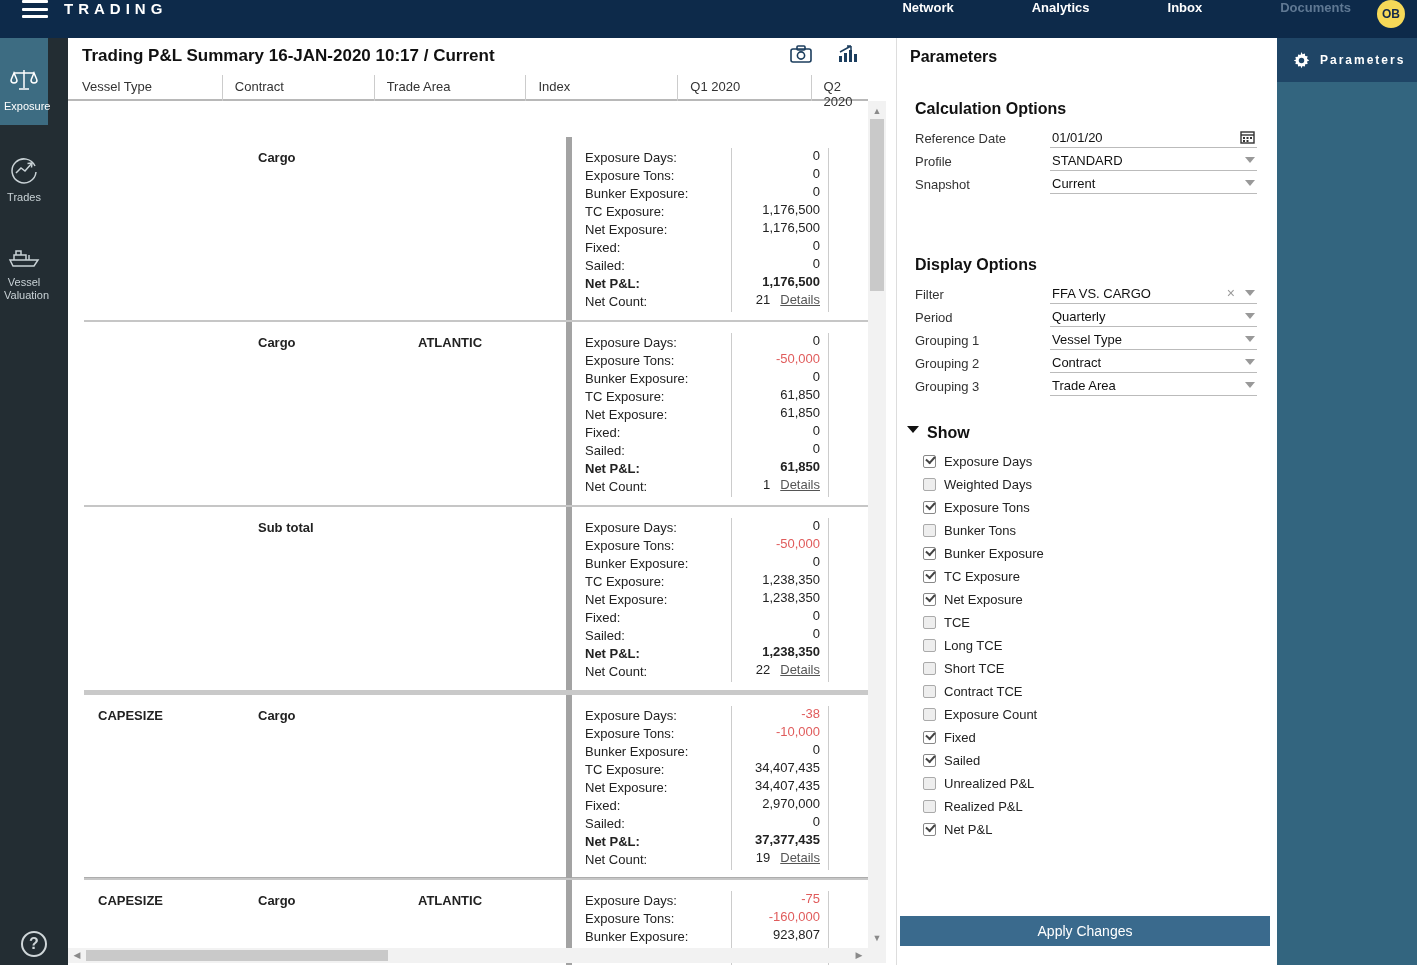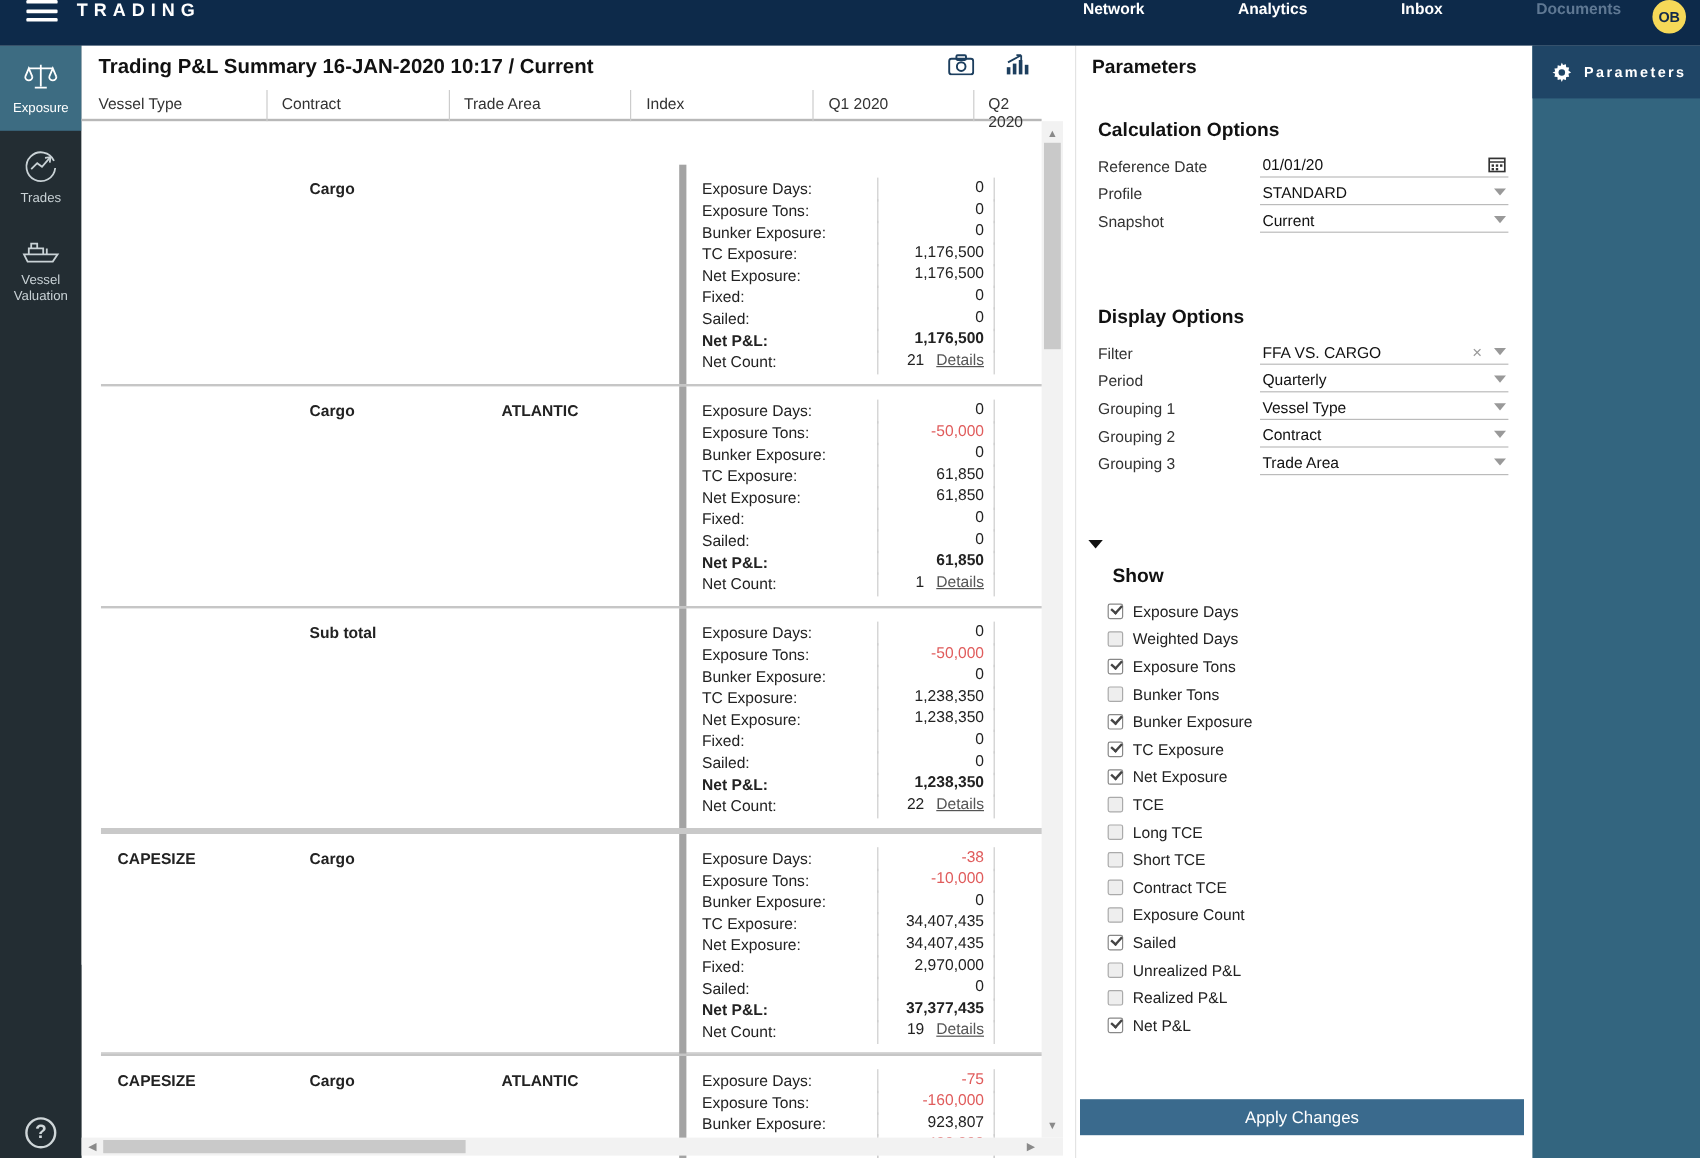--- a/index.html
+++ b/index.html
@@ -15,21 +15,21 @@
   .brand { color:#fff; font-weight:bold; font-size:15px; letter-spacing:5px; margin-left:16px; }
   .nav-items { margin-left:auto; display:flex; align-items:center; gap:78px; margin-right:26px; }
   .nav-item { color:#ffffff; font-weight:bold; font-size:13px; cursor:pointer; }
   .nav-item.muted { color:#5f7893; }
   .avatar { width:28px; height:28px; border-radius:50%; background:#f6d958; color:#13294a;
     font-weight:bold; font-size:12px; display:flex; align-items:center; justify-content:center;
     margin-right:12px; cursor:pointer; }
 
   
   .sidebar { position:absolute; left:0; top:38px; width:68px; height:927px; background:#232d33; }
-  .side-item { width:68px; padding:12px 4px 12px 4px; text-align:center; color:#c9d2d6;
+  .side-item { width:48px; padding:28px 4px 12px 4px; text-align:center; color:#c9d2d6;
     cursor:pointer; }
   .side-item.active { background:#3d6c82; color:#fff; }
   .side-item .icn { display:block; margin:2px auto 6px auto; }
   .side-label { font-size:11px; line-height:13px; display:block; }
   .help-wrap { position:absolute; left:0; bottom:8px; width:68px; text-align:center; }
   .help-circle { width:26px; height:26px; border:2px solid #cfd6d9; border-radius:50%;
     color:#cfd6d9; font-size:16px; font-weight:bold; display:inline-flex; align-items:center;
     justify-content:center; cursor:pointer; }
 
   
@@ -91,21 +91,21 @@
     padding:3px 2px 2px 2px; position:relative; cursor:pointer; }
   .fvalue .caret { position:absolute; right:2px; top:7px; width:0; height:0;
     border-left:5px solid transparent; border-right:5px solid transparent; border-top:6px solid #999; }
   .fvalue .clear-x { position:absolute; right:22px; top:2px; color:#999; font-size:14px; cursor:pointer; }
   .fvalue .cal { position:absolute; right:2px; top:3px; }
   .fields-gap { height:9px; }
 
   .show-h { display:flex; align-items:center; margin:26px 0 8px 10px; cursor:pointer; }
   .show-caret { width:0; height:0; border-left:6px solid transparent; border-right:6px solid transparent;
     border-top:7px solid #111; margin-right:8px; margin-top:-8px; }
-  .show-title { font-size:16px; font-weight:bold; color:#111;margin-top:48px; }
+  .show-title { font-size:16px; font-weight:bold; color:#111; }
 
   .show-list { margin-left:26px; }
   .show-opt { display:flex; align-items:center; height:23px; cursor:pointer; }
   .cbx { width:13px; height:13px; border:1px solid #aaa; border-radius:2px; background:#eee;
     margin-right:8px; position:relative; }
   .show-opt.checked .cbx { background:#fff; border-color:#888; }
   .show-opt.checked .cbx:after { content:""; position:absolute; left:2px; top:0px; width:7px; height:4px;
     border-left:2px solid #444; border-bottom:2px solid #444; transform:rotate(-48deg); }
   .opt-label { font-size:13px; color:#222; }
 
@@ -661,20 +661,24 @@
       <label class="show-opt">
     <span class="cbx"></span>
     <span class="opt-label">Contract TCE</span>
   </label>
       <label class="show-opt">
     <span class="cbx"></span>
     <span class="opt-label">Exposure Count</span>
   </label>
       <label class="show-opt checked">
     <span class="cbx"></span>
+    <span class="opt-label">Fixed</span>
+  </label>
+      <label class="show-opt checked">
+    <span class="cbx"></span>
     <span class="opt-label">Sailed</span>
   </label>
       <label class="show-opt">
     <span class="cbx"></span>
     <span class="opt-label">Unrealized P&amp;L</span>
   </label>
       <label class="show-opt">
     <span class="cbx"></span>
     <span class="opt-label">Realized P&amp;L</span>
   </label>

